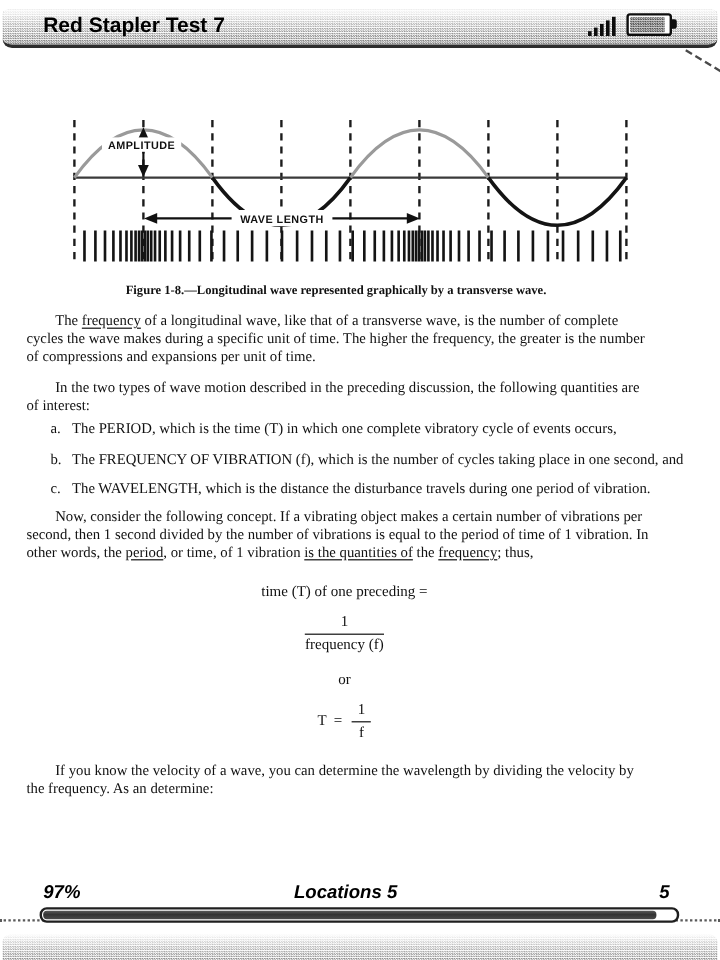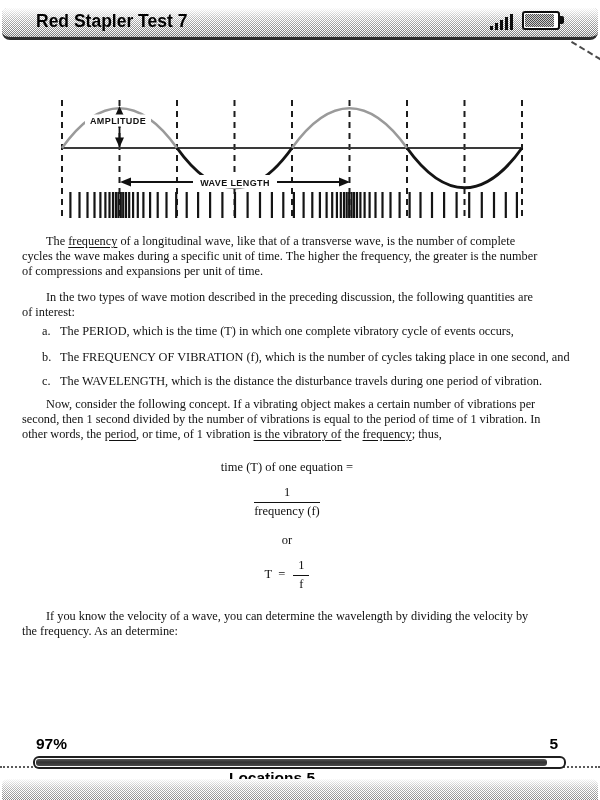--- a/index.html
+++ b/index.html
@@ -83,23 +83,23 @@
   .f-t{margin-top:10px;}
   .frac{display:inline-block;vertical-align:middle;text-align:center;}
   .frac .num{display:block;border-bottom:1.3px solid #111;padding:0 5px 2px;}
   .frac .den{display:block;padding-top:1px;}
   .f-t .lhs{margin-right:6px;}
   .f-t .eq{margin-right:8px;}
   .pagenum{text-align:center;margin:6px 26px 0 0;font-size:12.3px;}
   .mt17{margin-top:17px;}
   
   .footer{position:absolute;left:0;top:730px;width:600px;height:70px;
-    font-family:"Liberation Sans",sans-serif;font-weight:bold;font-size:15.5px;color:#000;}
+    font-family:"Liberation Sans",sans-serif;font-weight:bold;font-size:15.5px;color:#000;font-style:italic;}
   .pct{position:absolute;left:36px;top:5px;}
-  .loc{position:absolute;left:0;width:544px;top:5px;text-align:center;margin-top:34px;}
+  .loc{position:absolute;left:16px;width:544px;top:5px;text-align:center;}
   .pg{position:absolute;right:42px;top:5px;}
   .dotline{position:absolute;left:0;right:0;top:36px;border-top:2px dotted #5a5a5a;z-index:1;}
   .progress{
     position:absolute;left:33px;right:34px;top:26px;height:9px;
     border:2px solid #1f1f1f;border-radius:6px;background:#fff;z-index:2;
   }
   .progress-fill{position:absolute;left:1px;top:1px;bottom:1px;border-radius:3px;
     background:linear-gradient(to bottom,#585858,#333 45%,#4a4a4a);}
   .bottom-bar{
     position:absolute;left:2px;right:2px;bottom:0;height:21px;
@@ -221,20 +221,21 @@
         <line x1="404.1" x2="404.1" y1="98" y2="124"></line>
         <line x1="416.6" x2="416.6" y1="98" y2="124"></line>
         <line x1="429.2" x2="429.2" y1="98" y2="124"></line>
         <line x1="441.8" x2="441.8" y1="98" y2="124"></line>
         <line x1="454.0" x2="454.0" y1="98" y2="124"></line>
         <line x1="465.8" x2="465.8" y1="98" y2="124"></line>
         <line x1="476.9" x2="476.9" y1="98" y2="124"></line>
       </g>
   </svg>
 
+  <div class="caption">Figure 1-8.—Longitudinal wave represented graphically by a transverse wave.</div>
 
   <p class="para mt12">
     <span class="line first"><span>The </span><span class="u">frequency</span><span> of a longitudinal wave, like that of a transverse wave, is the number of complete</span></span>
     <span class="line">cycles the wave makes during a specific unit of time. The higher the frequency, the greater is the number</span>
     <span class="line">of compressions and expansions per unit of time.</span>
   </p>
 
   <p class="para mt11">
     <span class="line first">In the two types of wave motion described in the preceding discussion, the following quantities are</span>
     <span class="line">of interest:</span>
@@ -251,24 +252,24 @@
   </div>
   <div class="list-item li-c">
     <span class="marker">c.</span>
     <span class="line">The WAVELENGTH, which is the distance the disturbance travels during one period of</span>
     <span class="line">vibration.</span>
   </div>
 
   <p class="para mt8">
     <span class="line first">Now, consider the following concept. If a vibrating object makes a certain number of vibrations per</span>
     <span class="line">second, then 1 second divided by the number of vibrations is equal to the period of time of 1 vibration. In</span>
-    <span class="line"><span>other words, the </span><span class="u">period</span><span>, or time, of 1 vibration </span><span class="u">is the vibratory of</span><span> the </span><span class="u">frequency</span><span>; thus,</span></span>
+    <span class="line"><span>other words, the </span><span class="u">period</span><span>, or time, of 1 vibration </span><span class="u">is the quantities of</span><span> the </span><span class="u">frequency</span><span>; thus,</span></span>
   </p>
 
-  <div class="formula f-intro">time (T) of one equation =</div>
+  <div class="formula f-intro">time (T) of one preceding =</div>
 
   <div class="formula f-frac1">
     <span class="frac">
       <span class="num">1</span>
       <span class="den">frequency (f)</span>
     </span>
   </div>
 
   <div class="formula f-or">or</div>
 

